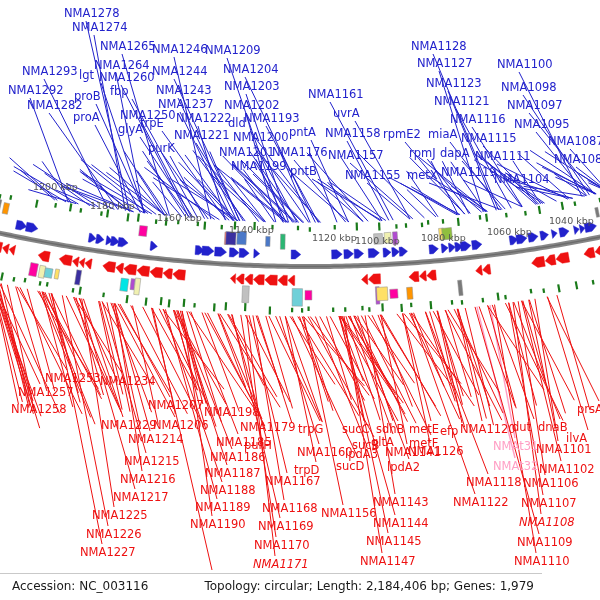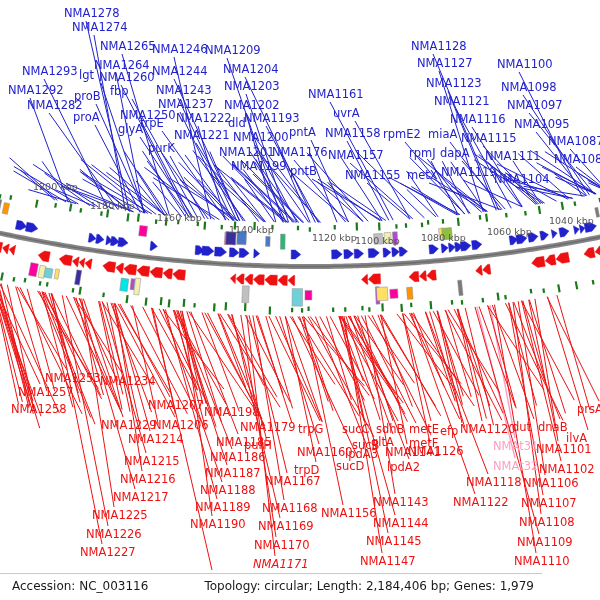--- a/index.html
+++ b/index.html
@@ -963,21 +963,21 @@
       <div class="lbl fwd" style="left: 428px; top: 129px;">miaA</div>
       <div class="lbl fwd" style="left: 461px; top: 133px;">NMA1115</div>
       <div class="lbl fwd" style="left: 548px; top: 136px;">NMA1087</div>
       <div class="lbl fwd" style="left: 148px; top: 143px;">purK</div>
       <div class="lbl fwd" style="left: 174px; top: 130px;">NMA1221</div>
       <div class="lbl fwd" style="left: 233px; top: 132px;">NMA1200</div>
       <div class="lbl fwd" style="left: 272px; top: 147px;">NMA1176</div>
       <div class="lbl fwd" style="left: 328px; top: 150px;">NMA1157</div>
       <div class="lbl fwd" style="left: 409px; top: 148px;">rpmJ</div>
       <div class="lbl fwd" style="left: 440px; top: 148px;">dapA</div>
-      <div class="lbl fwd" style="left: 475px; top: 151px; padding-left: 10px;">NMA1111</div>
+      <div class="lbl fwd" style="left: 475px; top: 151px;">NMA1111</div>
       <div class="lbl fwd" style="left: 554px; top: 154px;">NMA1086</div>
       <div class="lbl fwd" style="left: 219px; top: 147px;">NMA1201</div>
       <div class="lbl fwd" style="left: 231px; top: 161px;">NMA1199</div>
       <div class="lbl fwd" style="left: 290px; top: 166px;">pntB</div>
       <div class="lbl fwd" style="left: 345px; top: 170px;">NMA1155</div>
       <div class="lbl fwd" style="left: 407px; top: 170px;">metX</div>
       <div class="lbl fwd" style="left: 441px; top: 167px;">NMA1119</div>
       <div class="lbl fwd" style="left: 494px; top: 174px;">NMA1104</div>
       <div class="lbl rev" style="left: 45px; top: 373px;">NMA1253</div>
       <div class="lbl rev" style="left: 100px; top: 376px;">NMA1234</div>
@@ -1024,21 +1024,21 @@
       <div class="lbl rev" style="left: 336px; top: 461px;">sucD</div>
       <div class="lbl rev" style="left: 387px; top: 462px;">lpdA2</div>
       <div class="lbl rev" style="left: 373px; top: 497px;">NMA1143</div>
       <div class="lbl rev" style="left: 453px; top: 497px;">NMA1122</div>
       <div class="lbl rev" style="left: 521px; top: 498px;">NMA1107</div>
       <div class="lbl rev" style="left: 92px; top: 510px;">NMA1225</div>
       <div class="lbl rev" style="left: 200px; top: 485px;">NMA1188</div>
       <div class="lbl rev" style="left: 262px; top: 503px;">NMA1168</div>
       <div class="lbl rev" style="left: 321px; top: 508px;">NMA1156</div>
       <div class="lbl rev" style="left: 373px; top: 518px;">NMA1144</div>
-      <div class="lbl rev" style="left: 519px; top: 517px;">NMA1108</div>
+      <div class="lbl rev" style="left: 519px; top: 517px; font-style: italic;">NMA1108</div>
       <div class="lbl rev" style="left: 86px; top: 529px;">NMA1226</div>
       <div class="lbl rev" style="left: 195px; top: 502px;">NMA1189</div>
       <div class="lbl rev" style="left: 258px; top: 521px;">NMA1169</div>
       <div class="lbl rev" style="left: 366px; top: 536px;">NMA1145</div>
       <div class="lbl rev" style="left: 517px; top: 537px;">NMA1109</div>
       <div class="lbl rev" style="left: 80px; top: 547px;">NMA1227</div>
       <div class="lbl rev" style="left: 190px; top: 519px;">NMA1190</div>
       <div class="lbl rev" style="left: 254px; top: 540px; text-align: right;">NMA1170</div>
       <div class="lbl rev" style="left: 360px; top: 556px;">NMA1147</div>
       <div class="lbl rev" style="left: 514px; top: 556px;">NMA1110</div>

